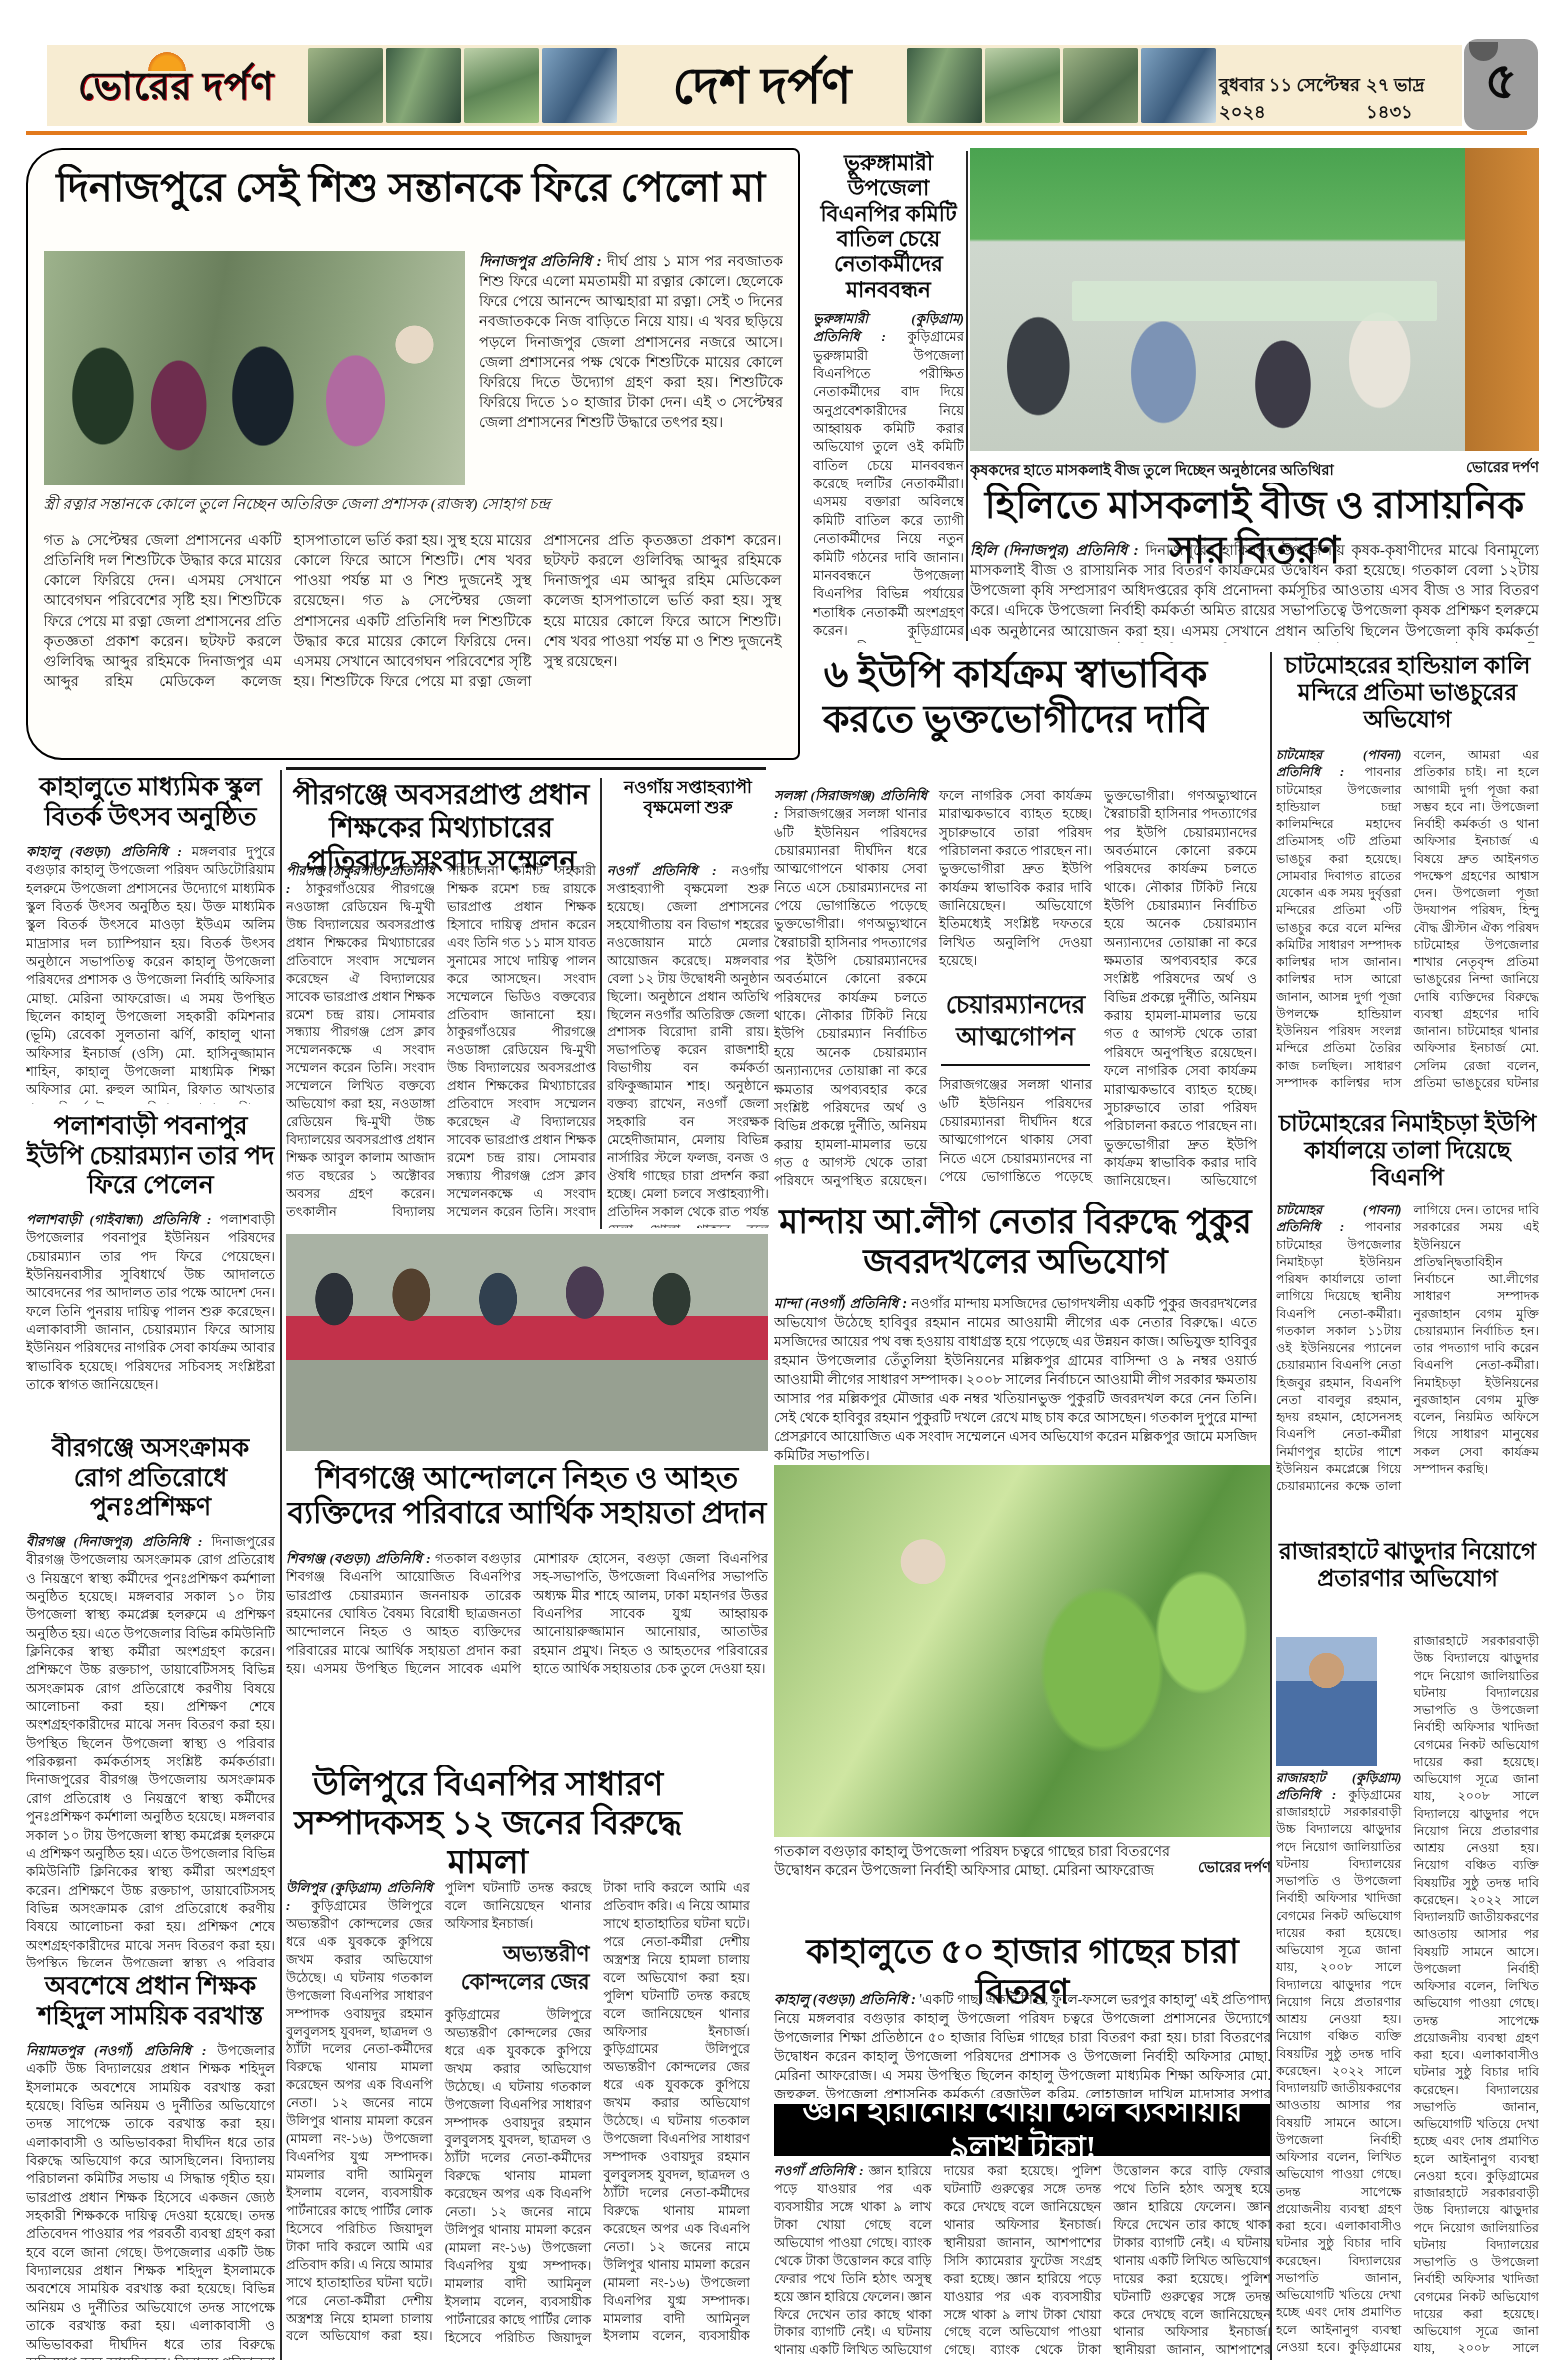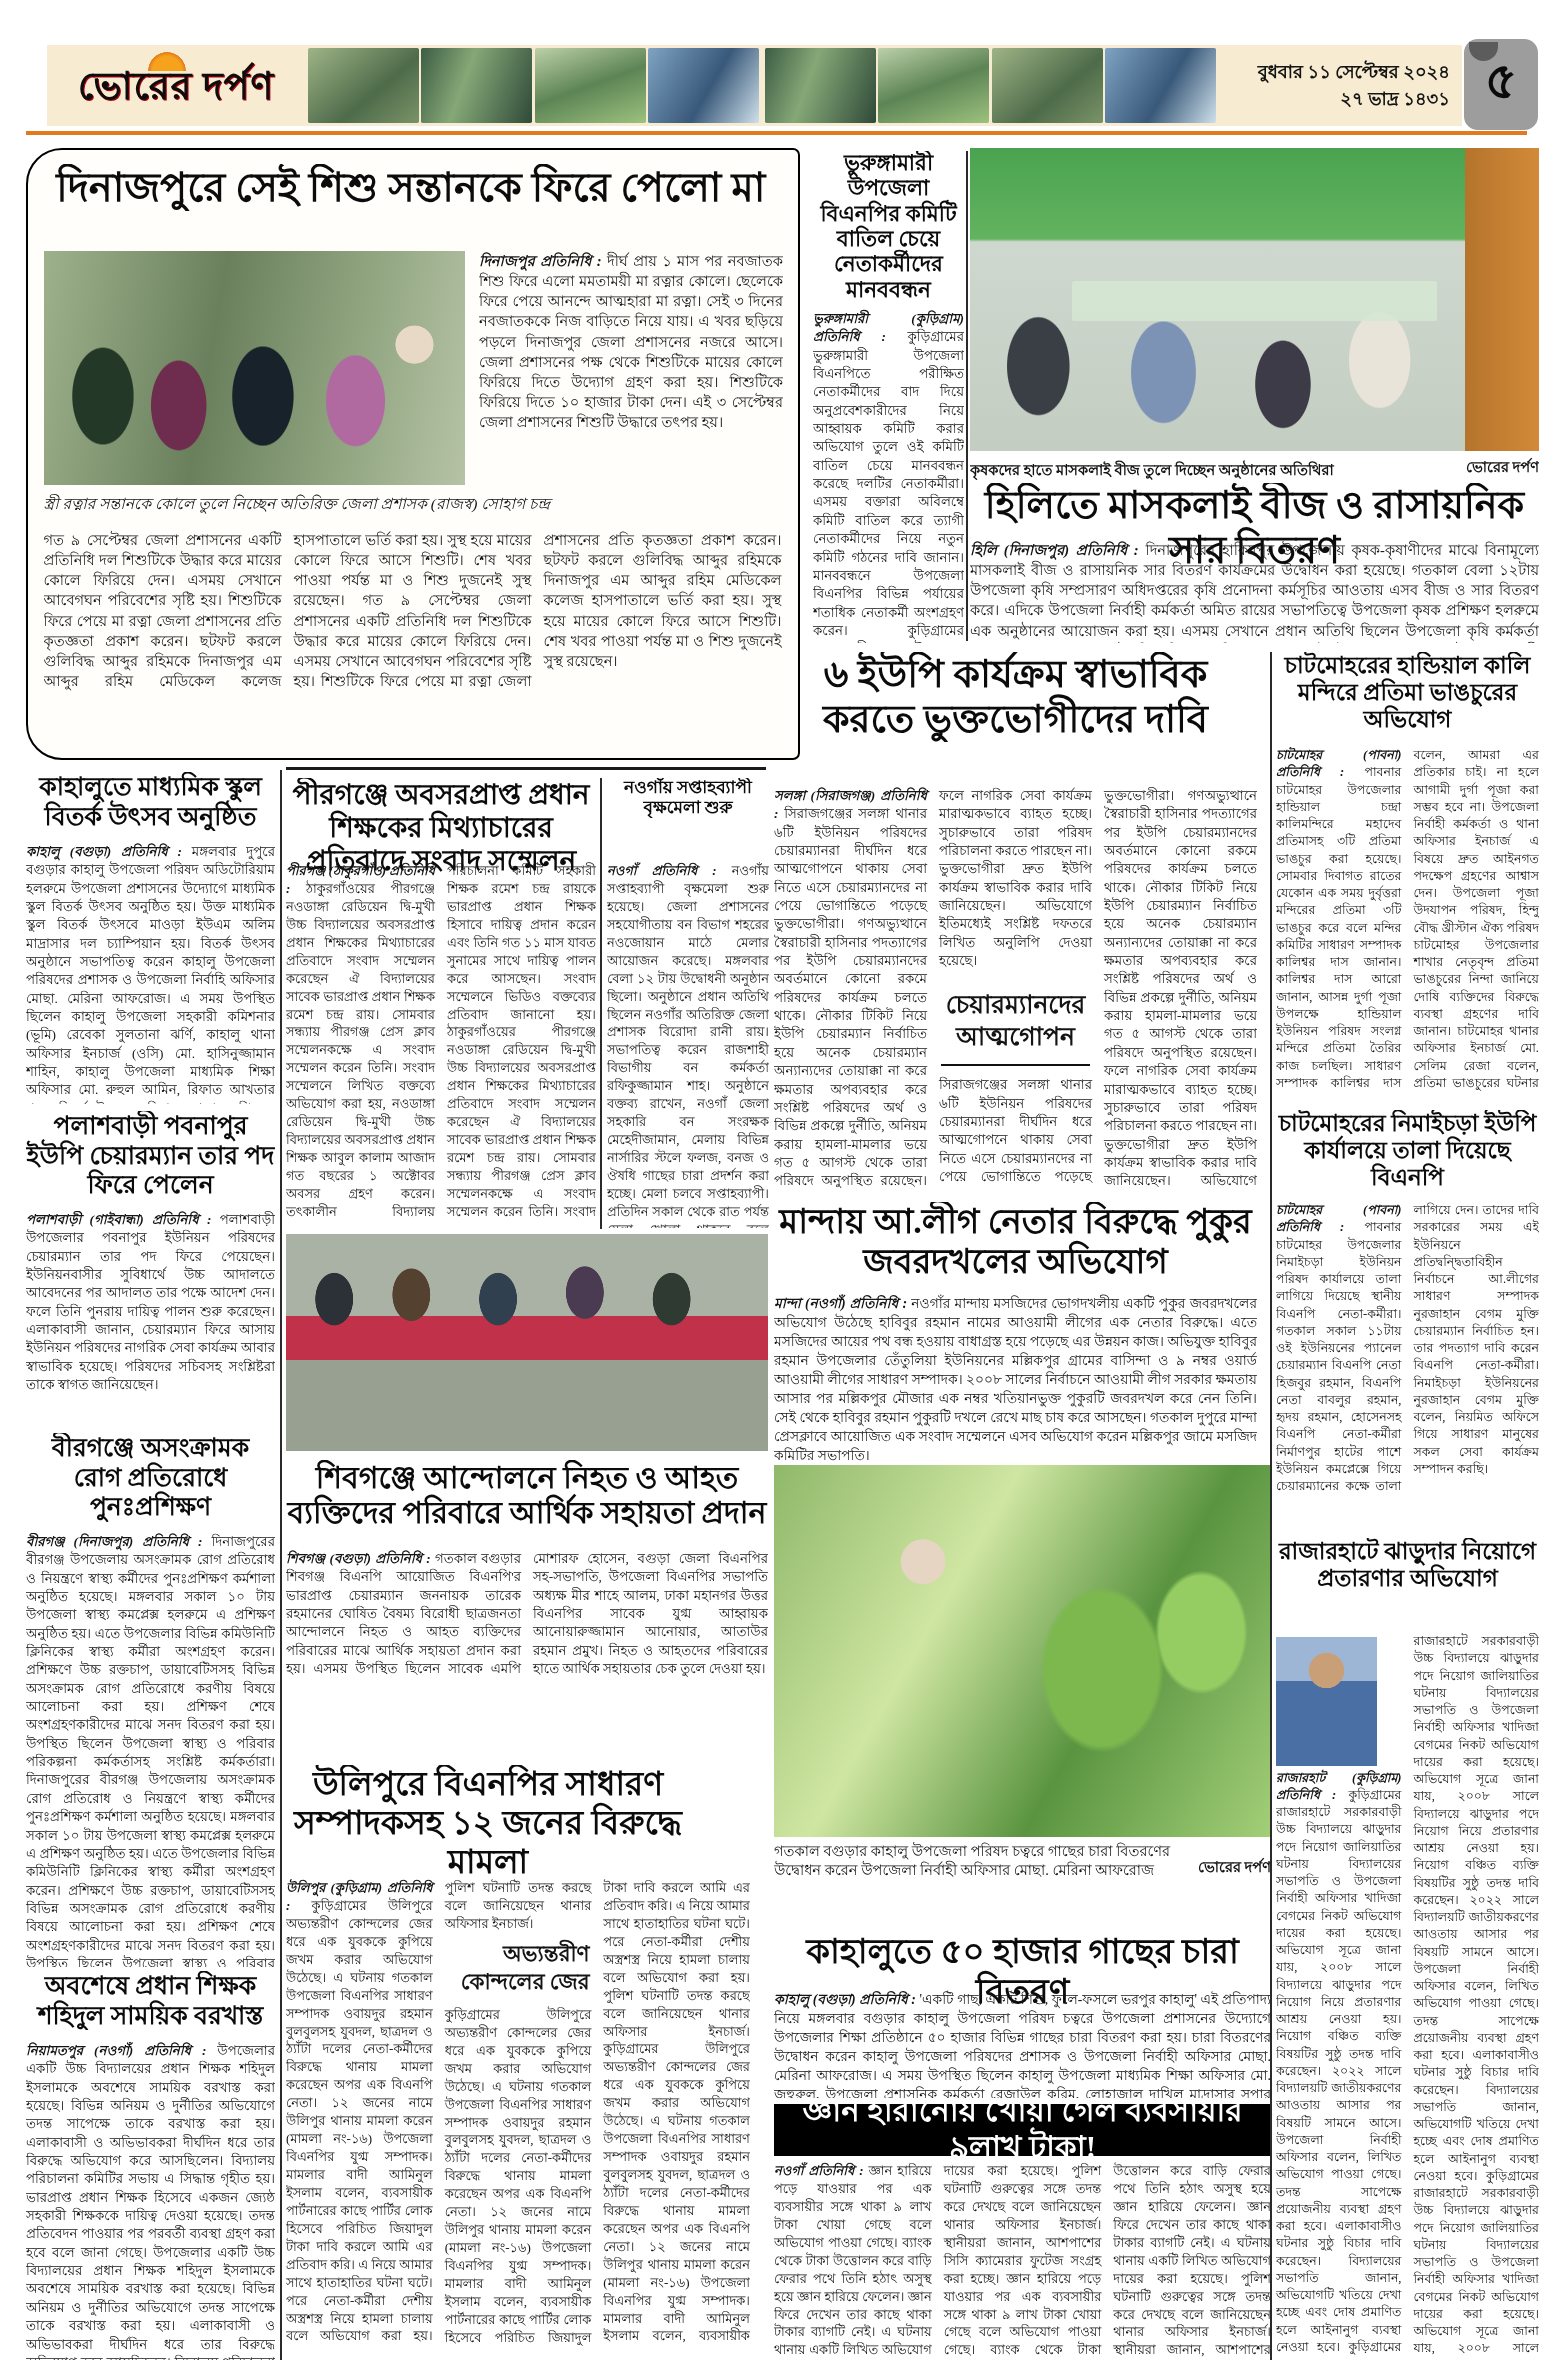--- a/index.html
+++ b/index.html
@@ -13,21 +13,21 @@
        background:radial-gradient(circle at 50% 100%,#f6a21c 0 55%,#e2791c 70%,transparent 71%);}
   .logo-text{font-size:38px;font-weight:bold;letter-spacing:0.9px;color:#0d0d0d;text-shadow:0.9px 0.9px 0 #b01;line-height:1;}
   .strip{flex:1;display:flex;gap:2.6px;padding:3.4px 2.6px;}
   .thumb{flex:1;border-radius:1.7px;}
   .t1{background:linear-gradient(140deg,#9fb486,#4e6b4a 60%,#7a9468);}
   .t2{background:linear-gradient(110deg,#3c5d44,#86a877 40%,#2f4a39);}
   .t3{background:linear-gradient(160deg,#bcd0a8,#5d8455 50%,#9cc27e);}
   .t4{background:linear-gradient(120deg,#7fa3c2,#39597a 55%,#cfe0ea);}
   .section-wrap{width:284px;display:flex;align-items:center;justify-content:center;}
   .section-title{font-size:50px;font-weight:bold;color:#0a0a0a;line-height:1;}
-  .date-box{width:231px;display:flex;flex-direction:column;justify-content:center;align-items:flex-end;
+  .date-box{width:231px;display:flex;flex-direction:row;justify-content:center;align-items:flex-end;
             padding-right:12px;font-size:18px;font-weight:bold;line-height:1.5;}
   .page-curl{left:1464px;top:39px;width:74px;height:91px;background:#9d9d9d;border-radius:13.8px;
              display:flex;align-items:center;justify-content:center;}
   .page-curl::before{content:"";position:absolute;left:5.2px;top:3.4px;width:29px;height:19px;
              background:#5c5c5c;border-radius:0 0 15.5px 15.5px;}
   .page-num{font-size:50px;font-weight:bold;color:#0a0a0a;}
   .orange-rule{left:26px;top:131px;width:1501px;height:4.3px;background:#e2791c;}
   
   .headline{font-weight:bold;text-align:center;line-height:1.18;color:#0b0b0b;}
   .bt{text-align:justify;line-height:1.38;margin:0;}
@@ -90,20 +90,23 @@
     <div class="logo-wrap">
       <span class="sun"></span>
       <span class="logo-text">ভোরের দর্পণ</span>
     </div>
     <div class="strip">
       <div class="thumb t1"></div>
       <div class="thumb t2"></div>
       <div class="thumb t3"></div>
       <div class="thumb t4"></div>
     </div>
+    <div class="section-wrap">
+      <span class="section-title">দেশ দর্পণ</span>
+    </div>
     <div class="strip">
       <div class="thumb t2"></div>
       <div class="thumb t3"></div>
       <div class="thumb t1"></div>
       <div class="thumb t4"></div>
     </div>
     <div class="date-box">
       <span>বুধবার ১১ সেপ্টেম্বর ২০২৪</span>
       <span>২৭ ভাদ্র ১৪৩১</span>
     </div>

